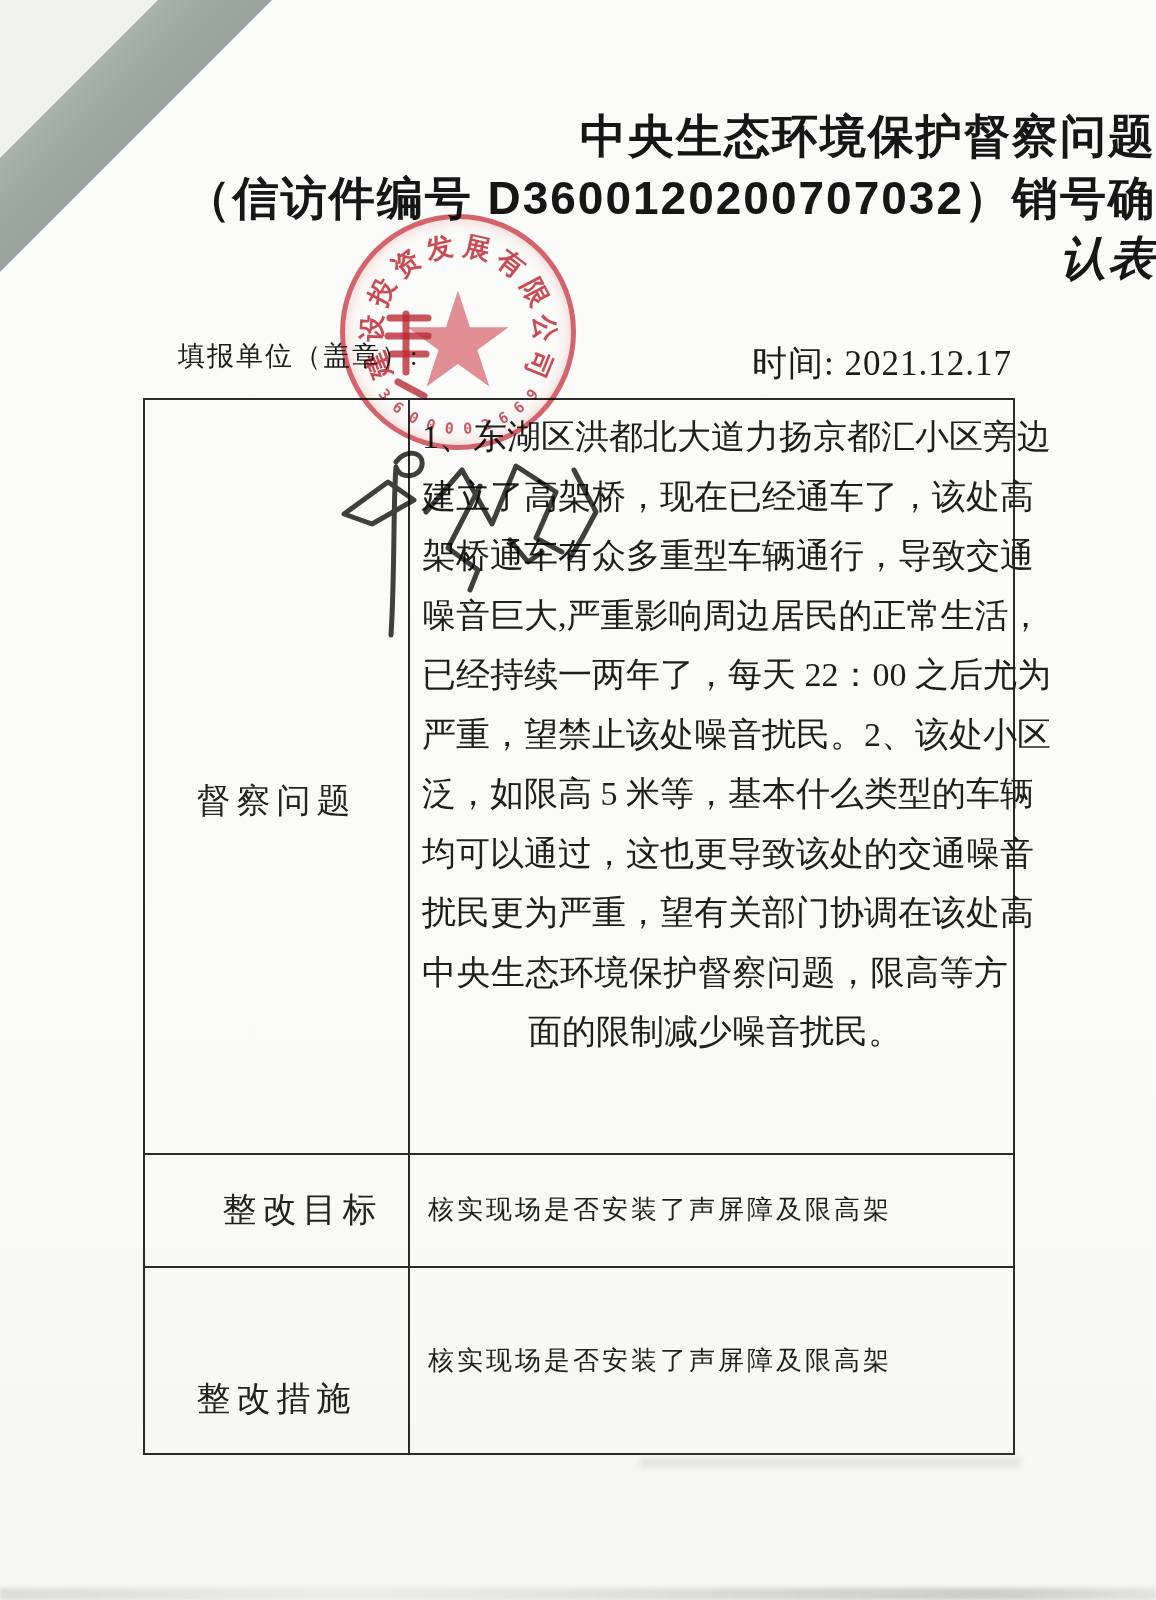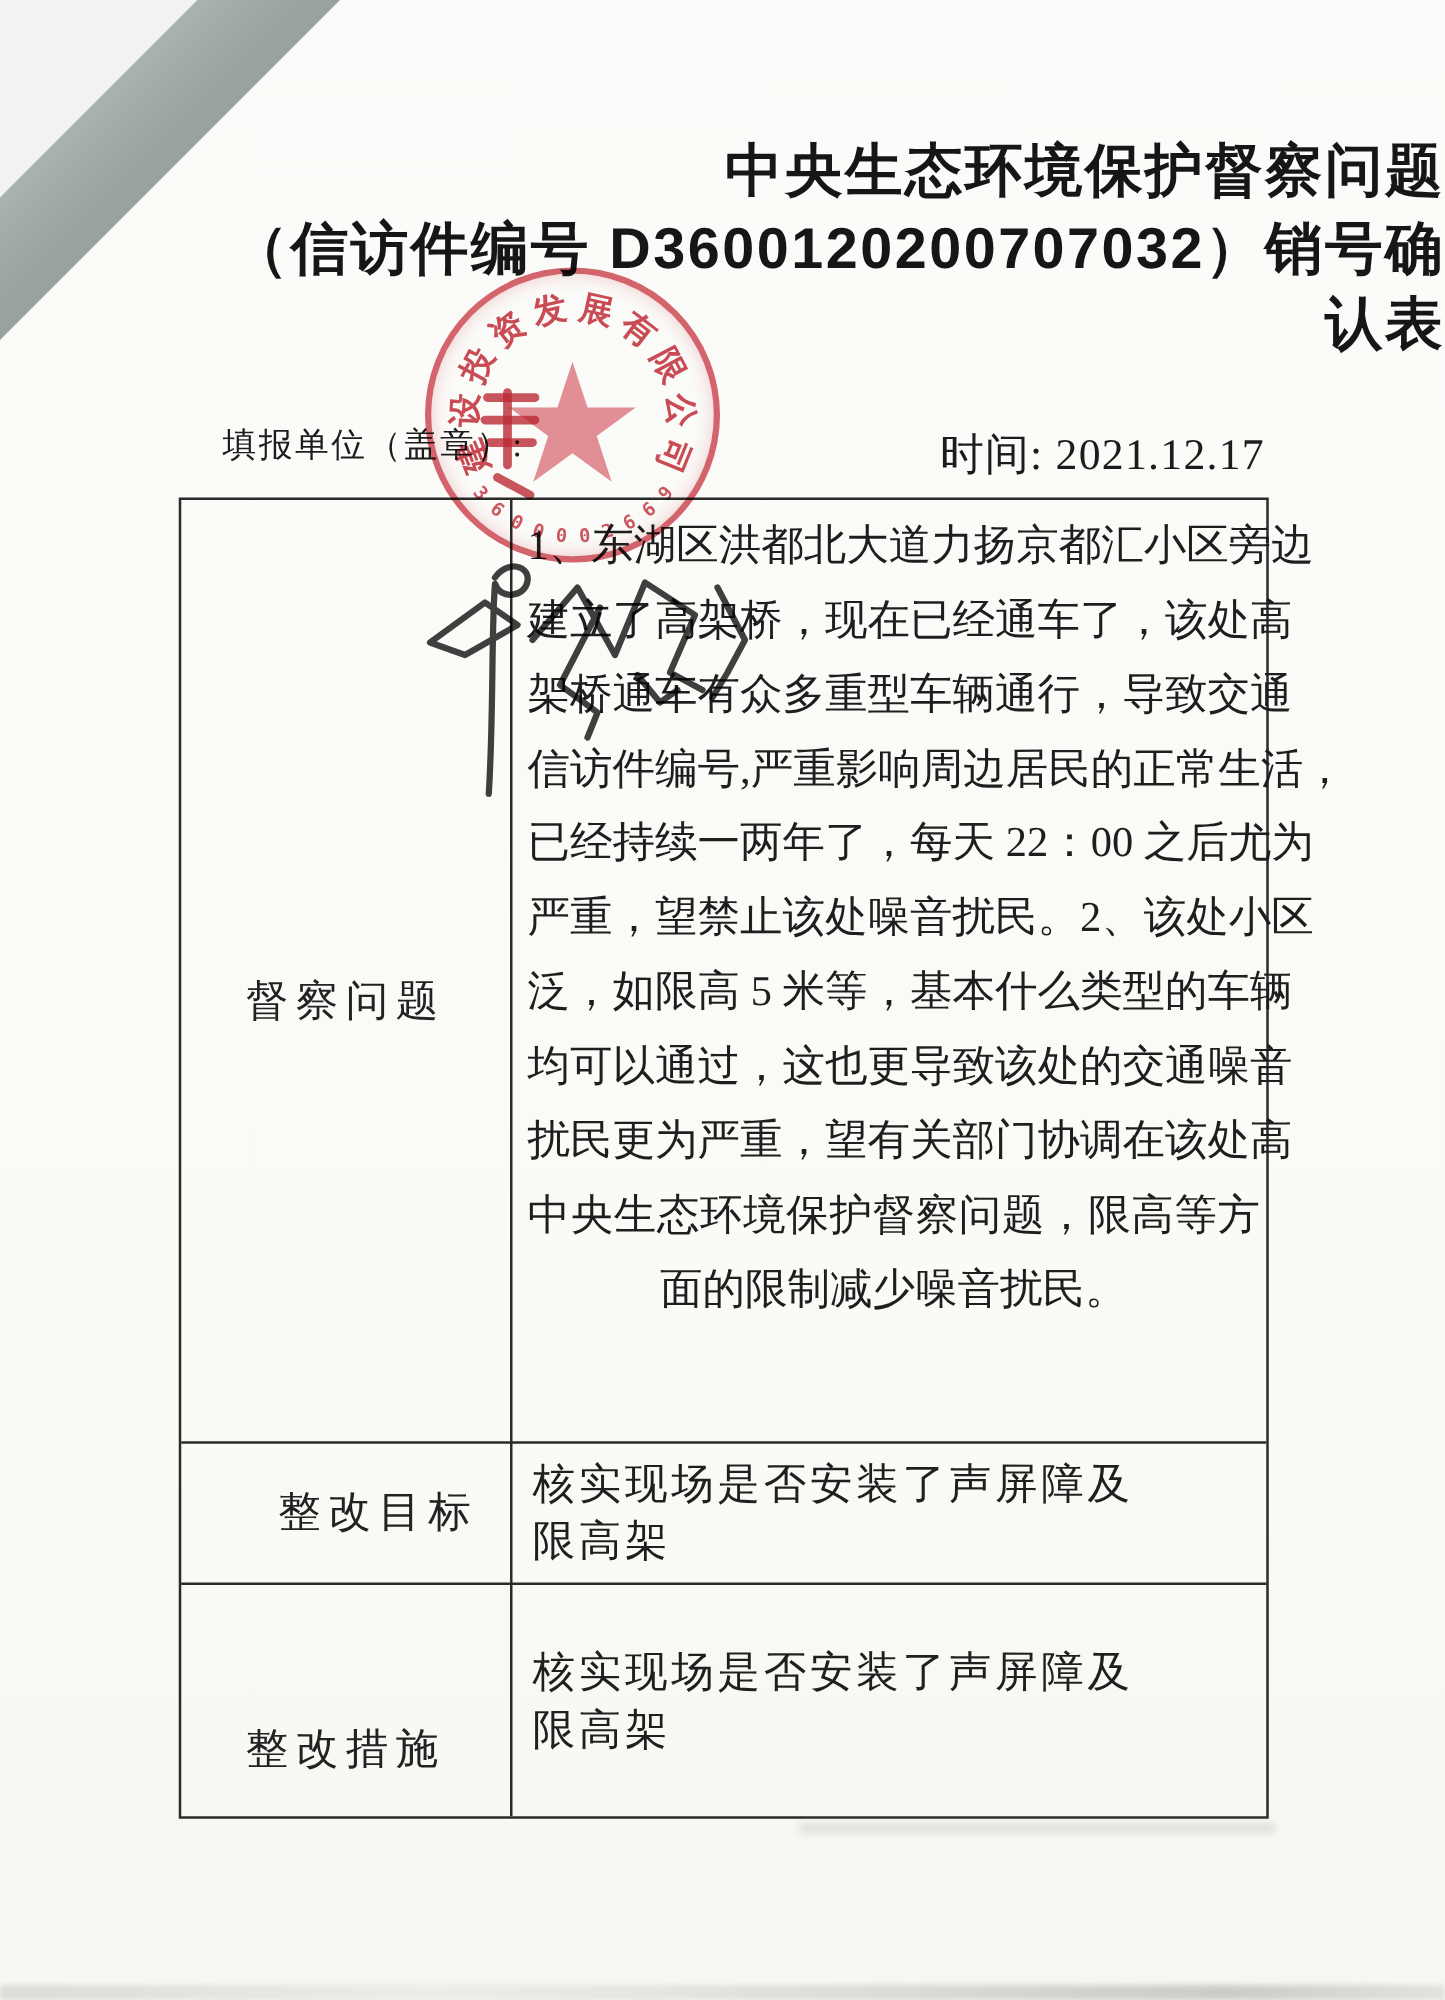--- a/index.html
+++ b/index.html
@@ -29,38 +29,38 @@
   .edge-smudge-table{
     position:absolute;left:640px;top:1458px;width:380px;height:9px;
     background:rgba(185,186,180,.35);filter:blur(3px);
   }
 
   .title-line{position:absolute;left:0;width:1156px;text-align:right;
     font-family:"Liberation Sans","DejaVu Sans",sans-serif;font-weight:700;
     font-size:46px;line-height:56px;letter-spacing:2px;color:#161616;}
   .t1{top:108px;padding-left:110px;width:1046px;}
   .t2{top:170px;}
-  .t3{top:230px;}
+  .t3{top:230px;font-style:italic;}
 
   .unit-label{position:absolute;left:178px;top:338px;font-size:27px;font-weight:400;letter-spacing:2px;text-align:right;}
   .time-label{position:absolute;left:752px;top:340px;font-size:35px;letter-spacing:1px;}
 
   
   .sheet-table{position:absolute;left:143px;top:398px;width:872px;height:1057px;
     border:2.5px solid #2a2a2a;box-sizing:border-box;}
   .v-div{position:absolute;left:263px;top:0;width:2px;height:100%;background:#2a2a2a;}
   .h-div1{position:absolute;left:0;top:753px;width:100%;height:2px;background:#2a2a2a;}
   .h-div2{position:absolute;left:0;top:866px;width:100%;height:2px;background:#2a2a2a;}
   .row-label{position:absolute;left:0;width:263px;display:flex;align-items:center;justify-content:center;
     font-size:34px;letter-spacing:6px;color:#222;}
   .rl1{top:0;height:753px;margin-top:24px;}
   .rl2{top:753px;height:113px;margin-left:26px;}
   .rl3{top:866px;height:189px;margin-top:38px;}
-  .row-content{position:absolute;left:281px;width:488px;display:flex;align-items:center;justify-content:center;
-    font-size:34px;letter-spacing:3px;color:#1f1f1f;}
+  .row-content{position:absolute;left:271px;width:488px;display:flex;align-items:center;justify-content:center;
+    font-size:26px;letter-spacing:3px;color:#1f1f1f;}
   .rc2{top:753px;height:113px;}
   .rc3{top:866px;height:189px;}
 
   .issue-lines{position:absolute;left:277px;top:7px;width:586px;}
   .issue-line{font-size:34px;line-height:59.5px;height:59.5px;color:#1e1e1e;
     text-align:justify;text-align-last:justify;white-space:nowrap;}
   .issue-line.last{text-align:center;text-align-last:center;}
 
   
   .seal{position:absolute;left:340px;top:214px;width:236px;height:236px;
@@ -100,21 +100,21 @@
     <div class="v-div"></div>
     <div class="h-div1"></div>
     <div class="h-div2"></div>
 
     <div class="row-label rl1">督察问题</div>
 
     <div class="issue-lines">
       <div class="issue-line">1、东湖区洪都北大道力扬京都汇小区旁边</div>
       <div class="issue-line">建立了高架桥，现在已经通车了，该处高</div>
       <div class="issue-line">架桥通车有众多重型车辆通行，导致交通</div>
-      <div class="issue-line">信访件编号,严重影响周边居民的正常生活，</div>
+      <div class="issue-line">噪音巨大,严重影响周边居民的正常生活，</div>
       <div class="issue-line">已经持续一两年了，每天 22：00 之后尤为</div>
       <div class="issue-line">严重，望禁止该处噪音扰民。2、该处小区</div>
       <div class="issue-line">泛，如限高 5 米等，基本什么类型的车辆</div>
       <div class="issue-line">均可以通过，这也更导致该处的交通噪音</div>
       <div class="issue-line">扰民更为严重，望有关部门协调在该处高</div>
       <div class="issue-line">中央生态环境保护督察问题，限高等方</div>
       <div class="issue-line last">面的限制减少噪音扰民。</div>
     </div>
 
     <div class="row-label rl2">整改目标</div>

